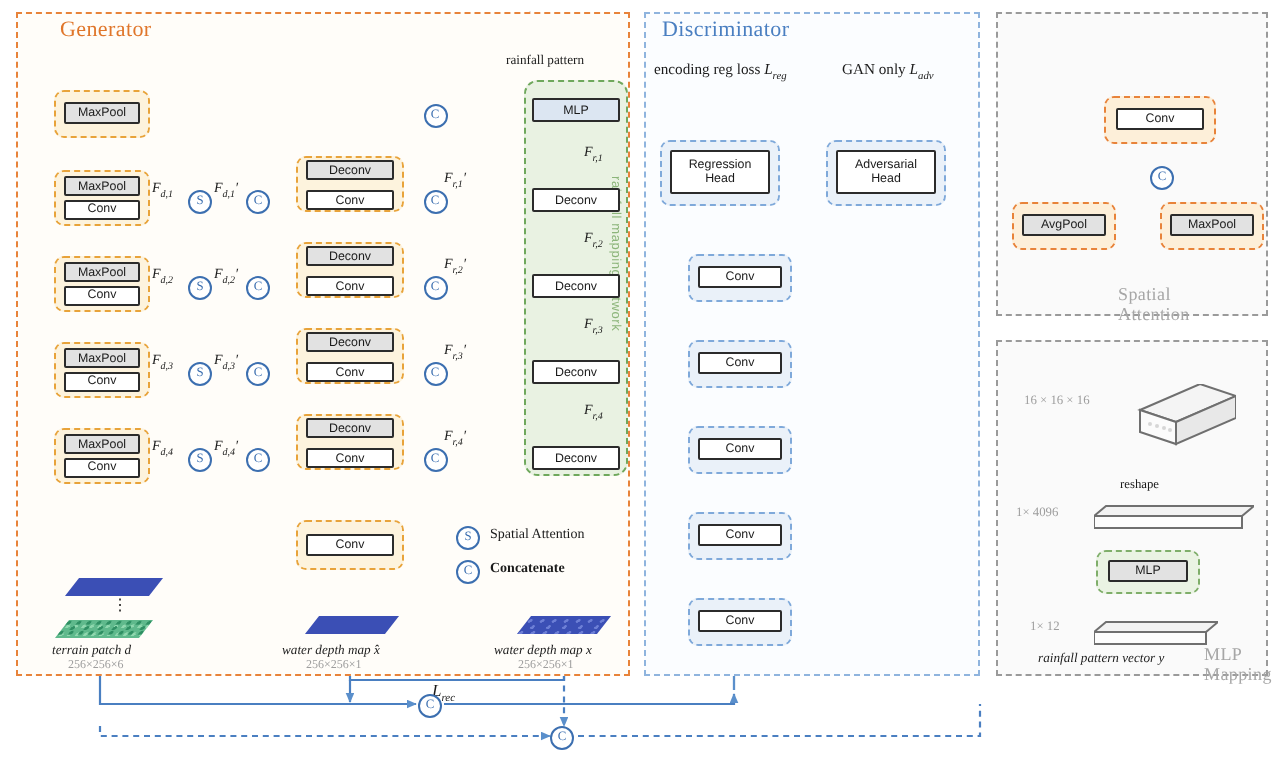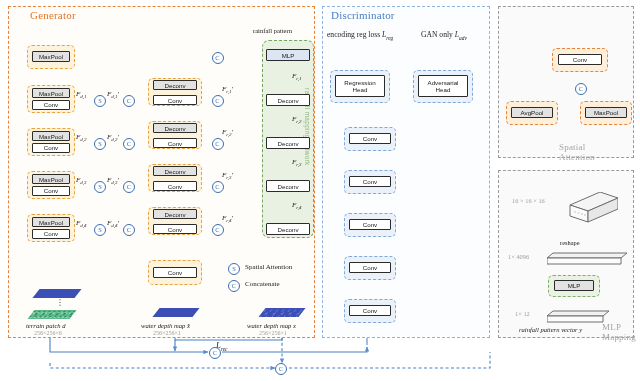--- a/index.html
+++ b/index.html
@@ -319,21 +319,21 @@
   <div class="lbl lbl-it" style="left:292px;top:158px;font-size:7px;">
     <span>F</span><sub style="font-size:5px;">r,3</sub>
   </div>
   <div class="lbl lbl-it" style="left:292px;top:201px;font-size:7px;">
     <span>F</span><sub style="font-size:5px;">r,4</sub>
   </div>
 
   <div class="node" style="left:228px;top:263px;">S</div>
   <div class="lbl" style="left:245px;top:263px;font-size:7px;">Spatial Attention</div>
   <div class="node" style="left:228px;top:280px;">C</div>
-  <div class="lbl" style="left:245px;top:280px;font-size:7px;">Concatenate</div>
+  <div class="lbl" style="left:245px;top:280px;font-size:7px;font-weight:bold;">Concatenate</div>
 
   <div class="tile blue" style="left:36px;top:289px;width:42px;height:9px;"></div>
   <div class="dots-v" style="left:56px;top:300px;">⋮</div>
   <div class="tile green" style="left:31px;top:310px;width:42px;height:9px;"></div>
   <div class="lbl lbl-it" style="left:26px;top:322px;font-size:6.6px;">terrain patch d</div>
   <div class="dim" style="left:34px;top:330px;">256×256×6</div>
 
   <div class="tile blue" style="left:156px;top:308px;width:40px;height:9px;"></div>
   <div class="lbl lbl-it" style="left:141px;top:322px;font-size:6.6px;">water depth map x̂</div>
   <div class="dim" style="left:153px;top:330px;">256×256×1</div>

